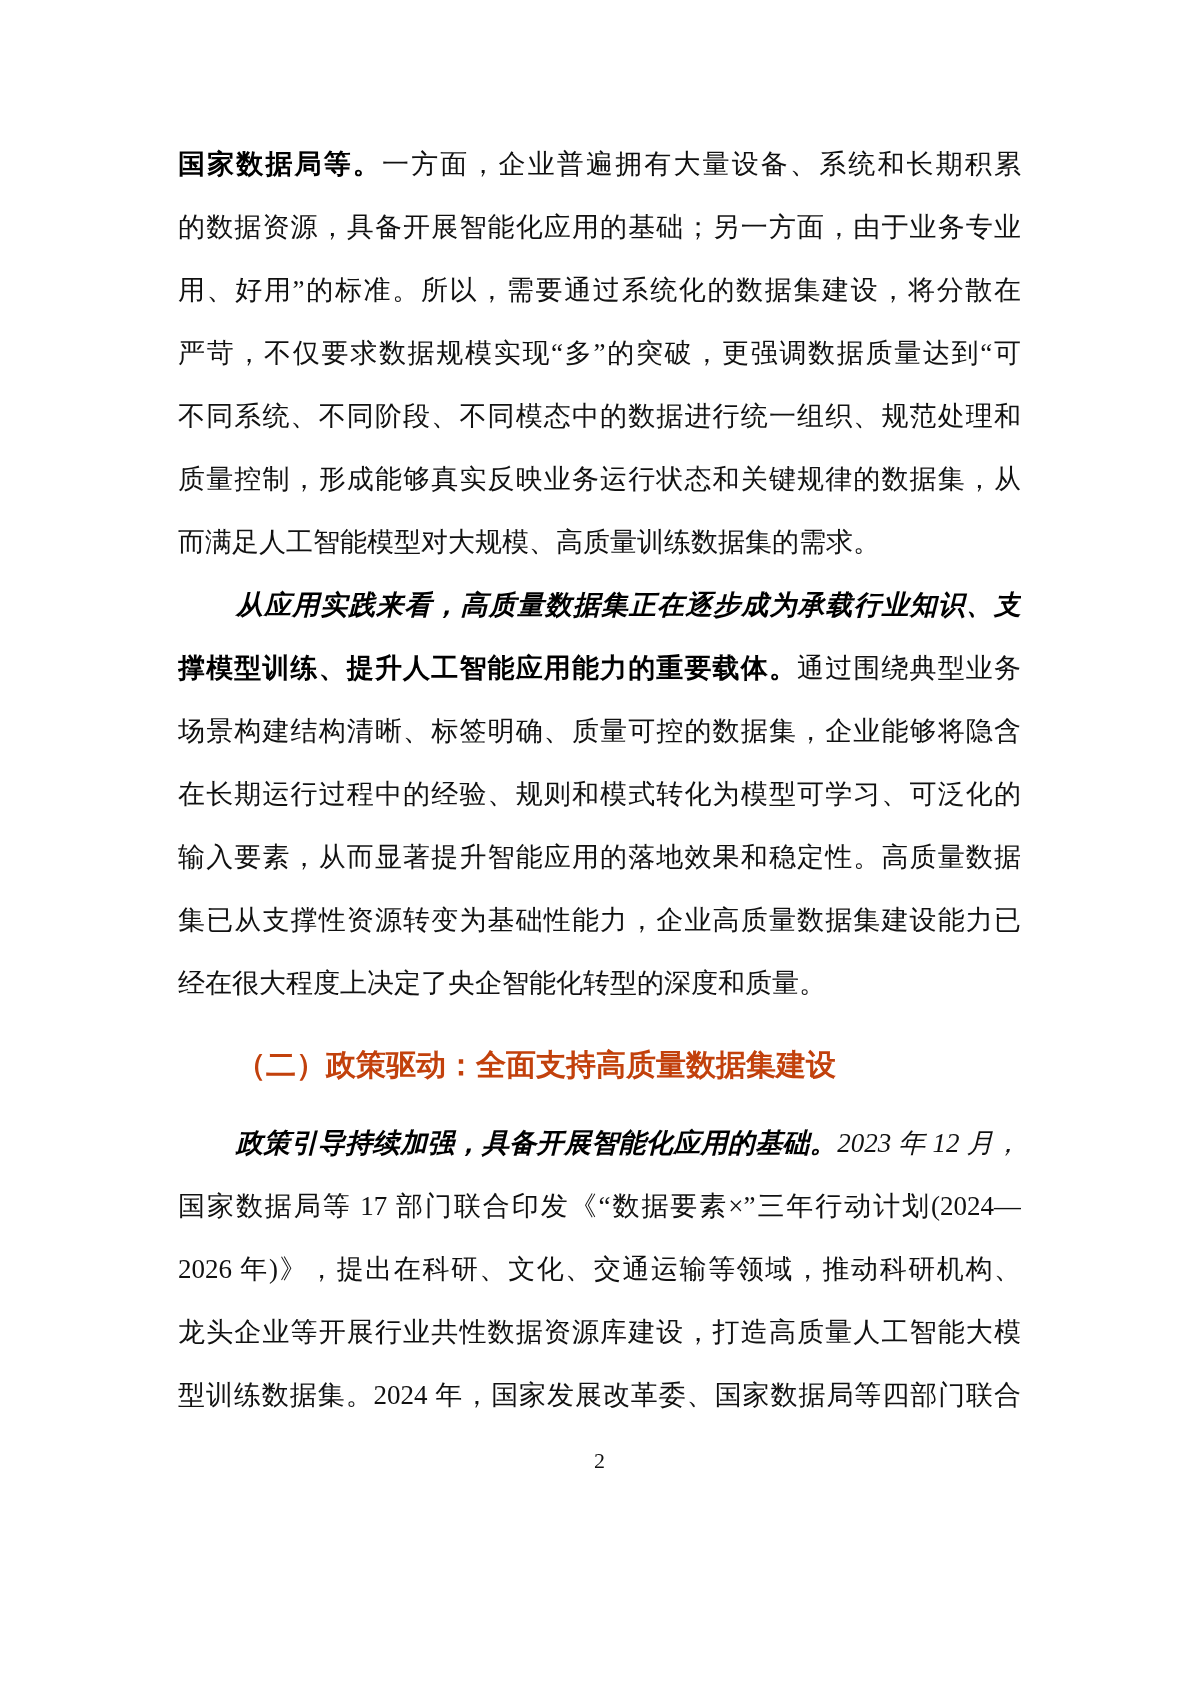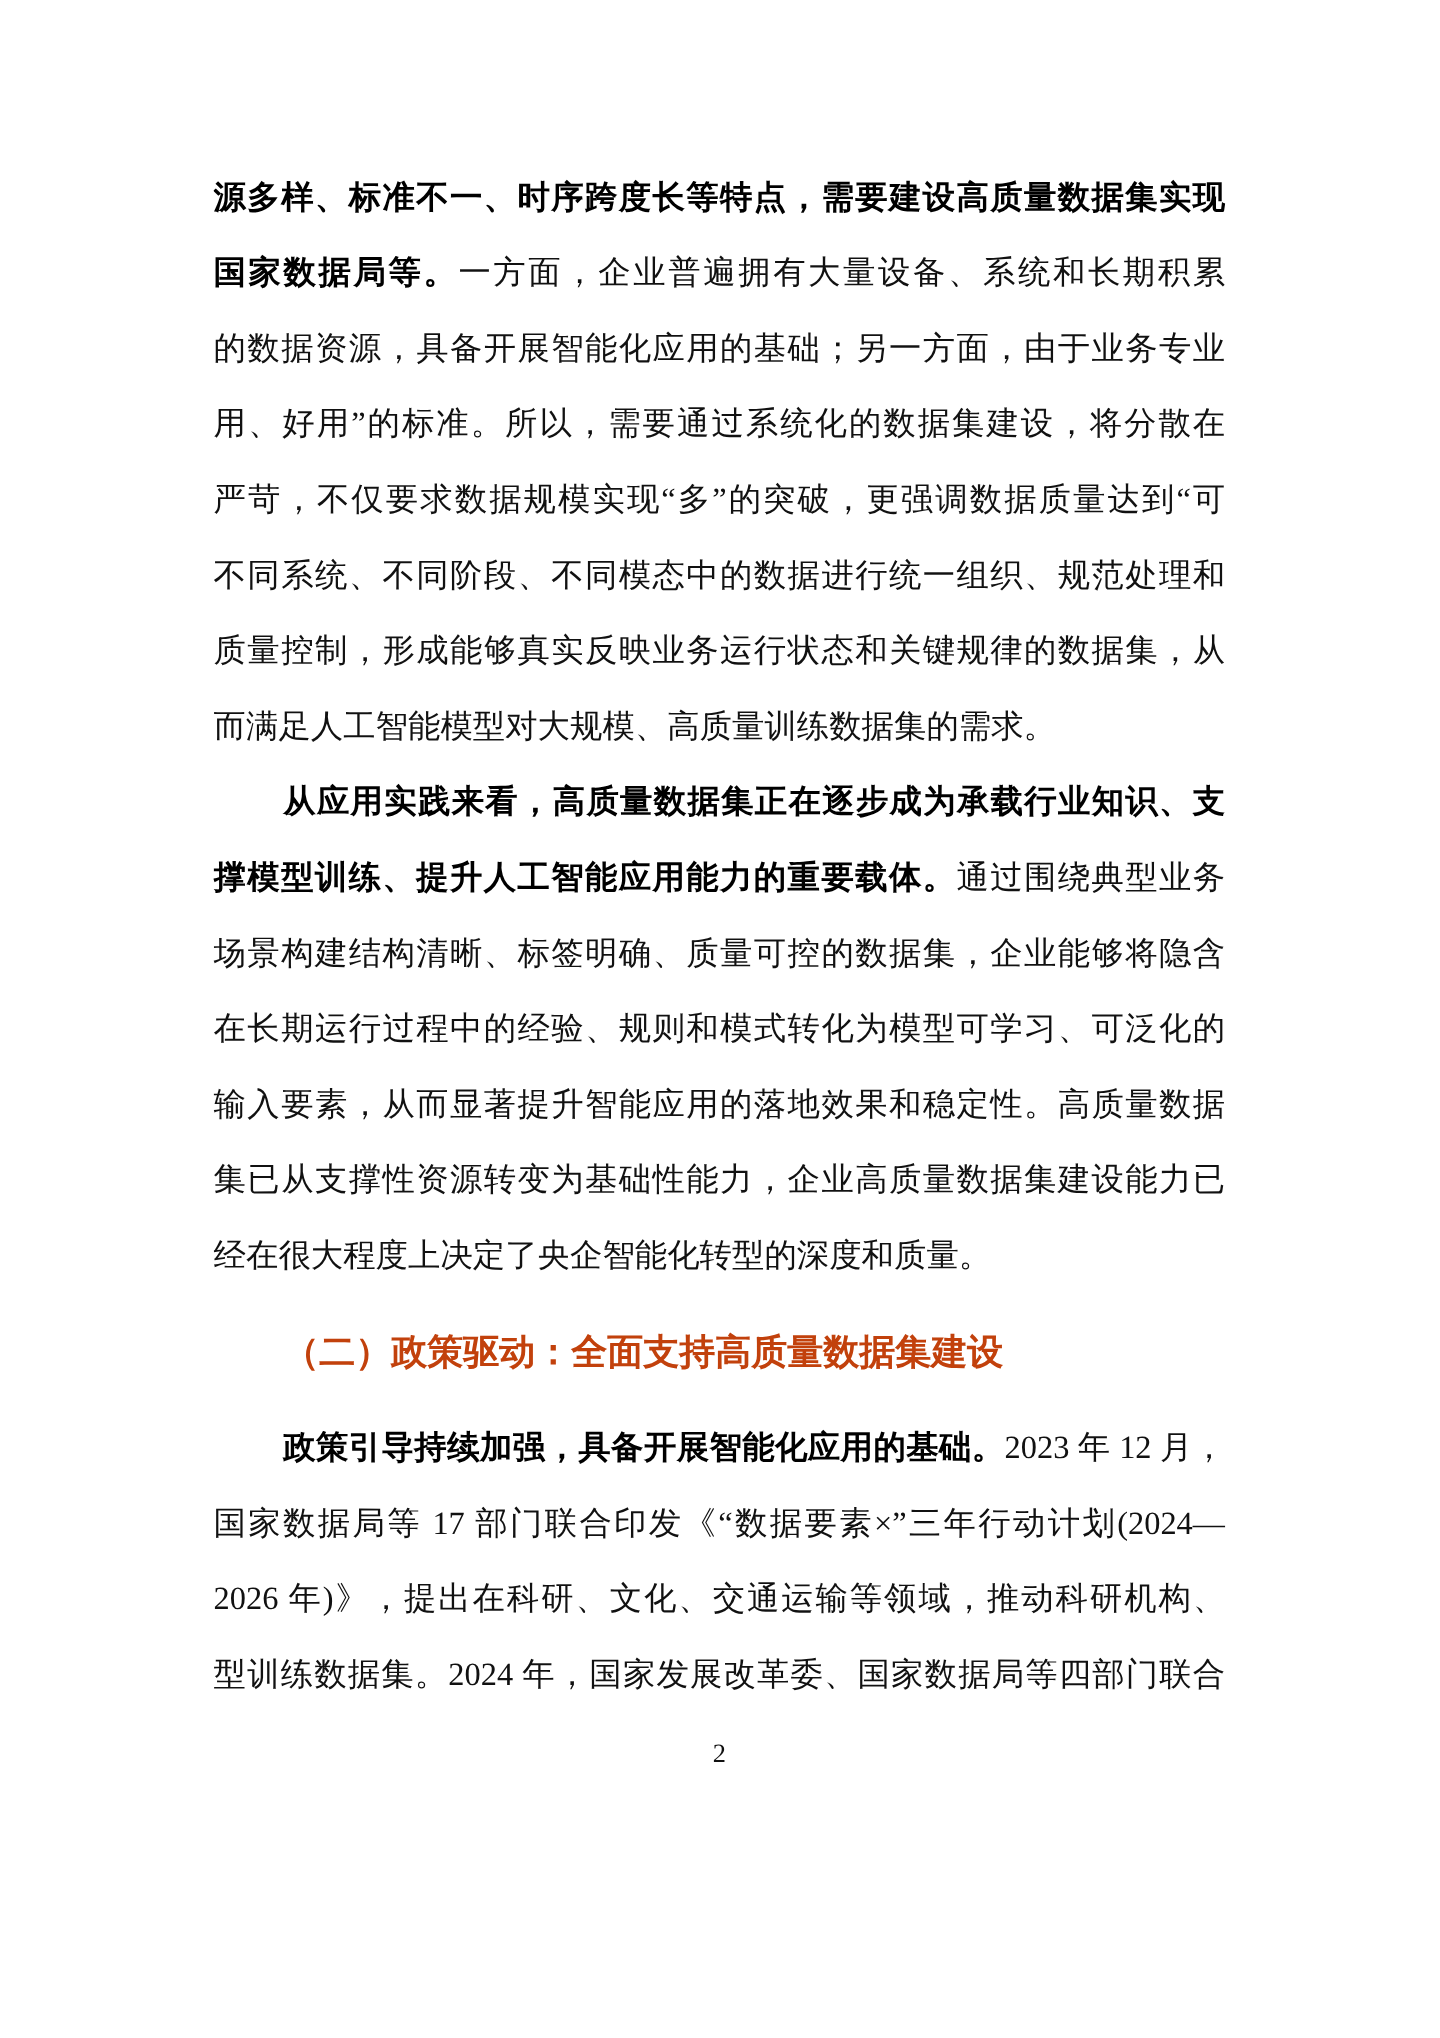--- a/index.html
+++ b/index.html
@@ -18,21 +18,21 @@
     line-height:63px;
     height:63px;
     overflow:hidden;
     text-align:justify;
     text-align-last:justify;
   }
   .line.end {
     text-align:left;
     text-align-last:left;
   }
-  .line.indent { text-indent:58px; }
+  .line.indent { text-indent:58px;font-style:italic; }
   .b {
     font-family:"Liberation Sans", sans-serif;
     font-weight:700;
     color:#000000;
   }
   .r { font-family:"Liberation Serif", serif;margin-top:16px; }
   .heading {
     font-size:30px;
     line-height:63px;
     height:63px;
@@ -52,21 +52,20 @@
     font-size:22px;
     color:#111111;
   }
 </style>
 </head>
 <body>
 
 <div class="content">
 
   <div>
-    <div class="line"><span class="b">源多样、标准不一、时序跨度长等特点，需要建设高质量数据集实现</span></div>
     <div class="line"><span class="b">国家数据局等。</span><span class="r">一方面，企业普遍拥有大量设备、系统和长期积累</span></div>
     <div class="line"><span class="r">的数据资源，具备开展智能化应用的基础；另一方面，由于业务专业</span></div>
     <div class="line"><span class="r">用、好用”的标准。所以，需要通过系统化的数据集建设，将分散在</span></div>
     <div class="line"><span class="r">严苛，不仅要求数据规模实现“多”的突破，更强调数据质量达到“可</span></div>
     <div class="line"><span class="r">不同系统、不同阶段、不同模态中的数据进行统一组织、规范处理和</span></div>
     <div class="line"><span class="r">质量控制，形成能够真实反映业务运行状态和关键规律的数据集，从</span></div>
     <div class="line end"><span class="r">而满足人工智能模型对大规模、高质量训练数据集的需求。</span></div>
   </div>
 
   <div>
@@ -78,18 +77,19 @@
     <div class="line"><span class="r">集已从支撑性资源转变为基础性能力，企业高质量数据集建设能力已</span></div>
     <div class="line end"><span class="r">经在很大程度上决定了央企智能化转型的深度和质量。</span></div>
   </div>
 
   <div class="heading"><span>（二）政策驱动：全面支持高质量数据集建设</span></div>
 
   <div>
     <div class="line indent"><span class="b">政策引导持续加强，具备开展智能化应用的基础。</span><span class="r">2023 年 12 月，</span></div>
     <div class="line"><span class="r">国家数据局等 17 部门联合印发《“数据要素×”三年行动计划(2024—</span></div>
     <div class="line"><span class="r">2026 年)》，提出在科研、文化、交通运输等领域，推动科研机构、</span></div>
+    <div class="line"><span class="r">龙头企业等开展行业共性数据资源库建设，打造高质量人工智能大模</span></div>
     <div class="line"><span class="r">型训练数据集。2024 年，国家发展改革委、国家数据局等四部门联合</span></div>
   </div>
 
   <div class="page-number">2</div>
 
 </div>
 
 </body></html>

